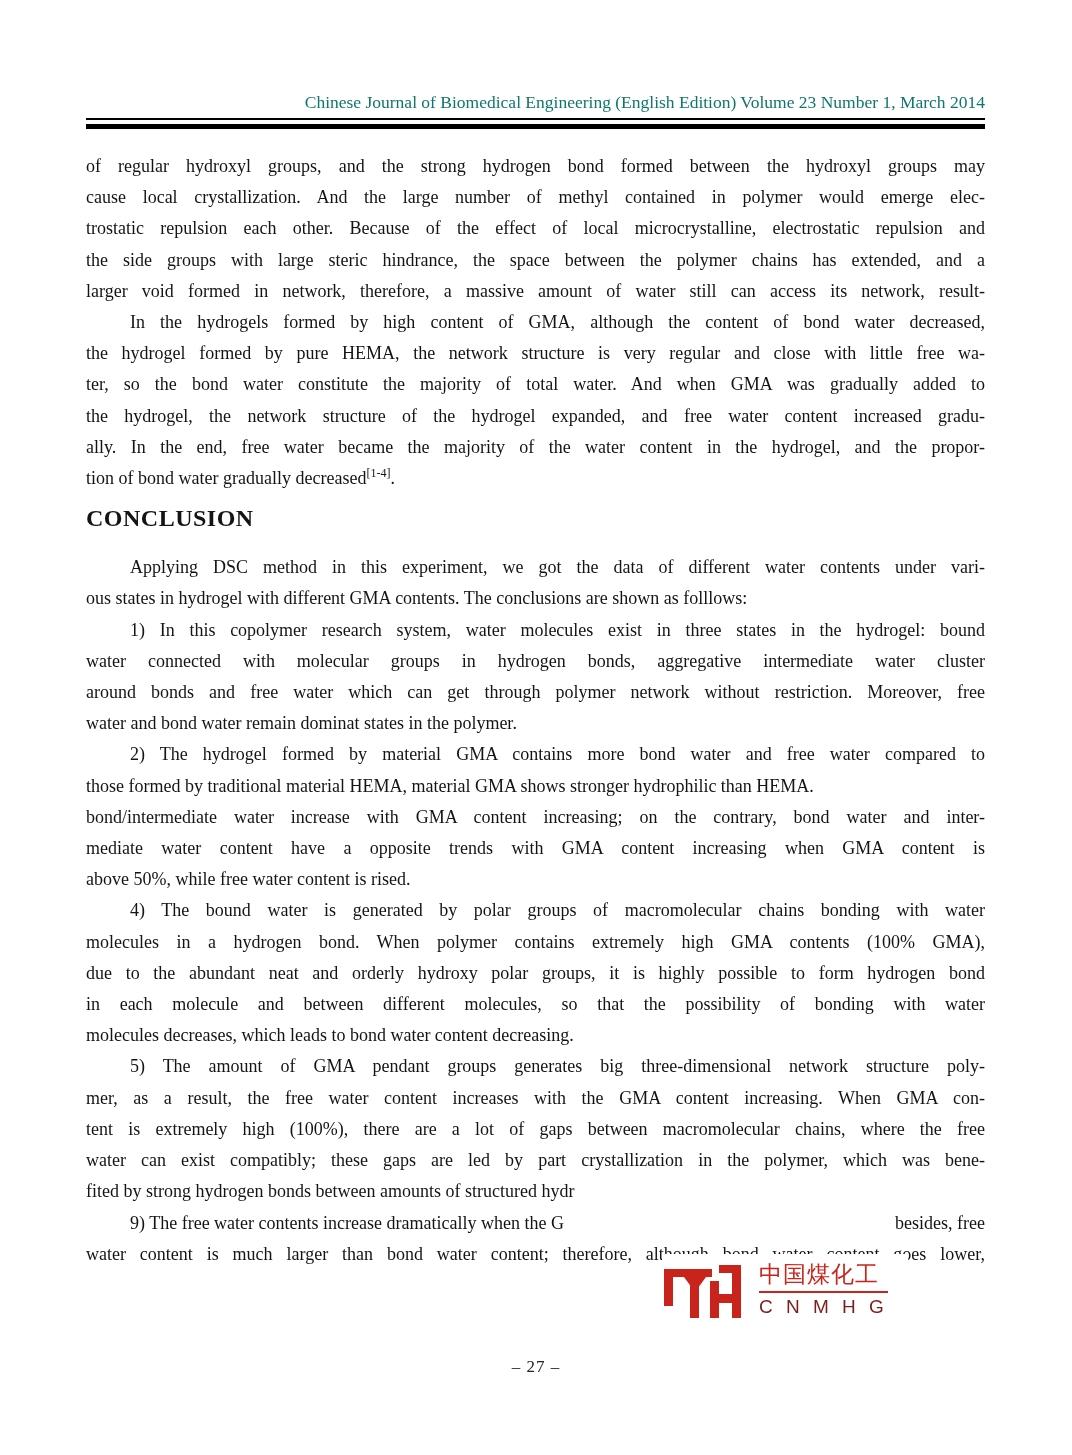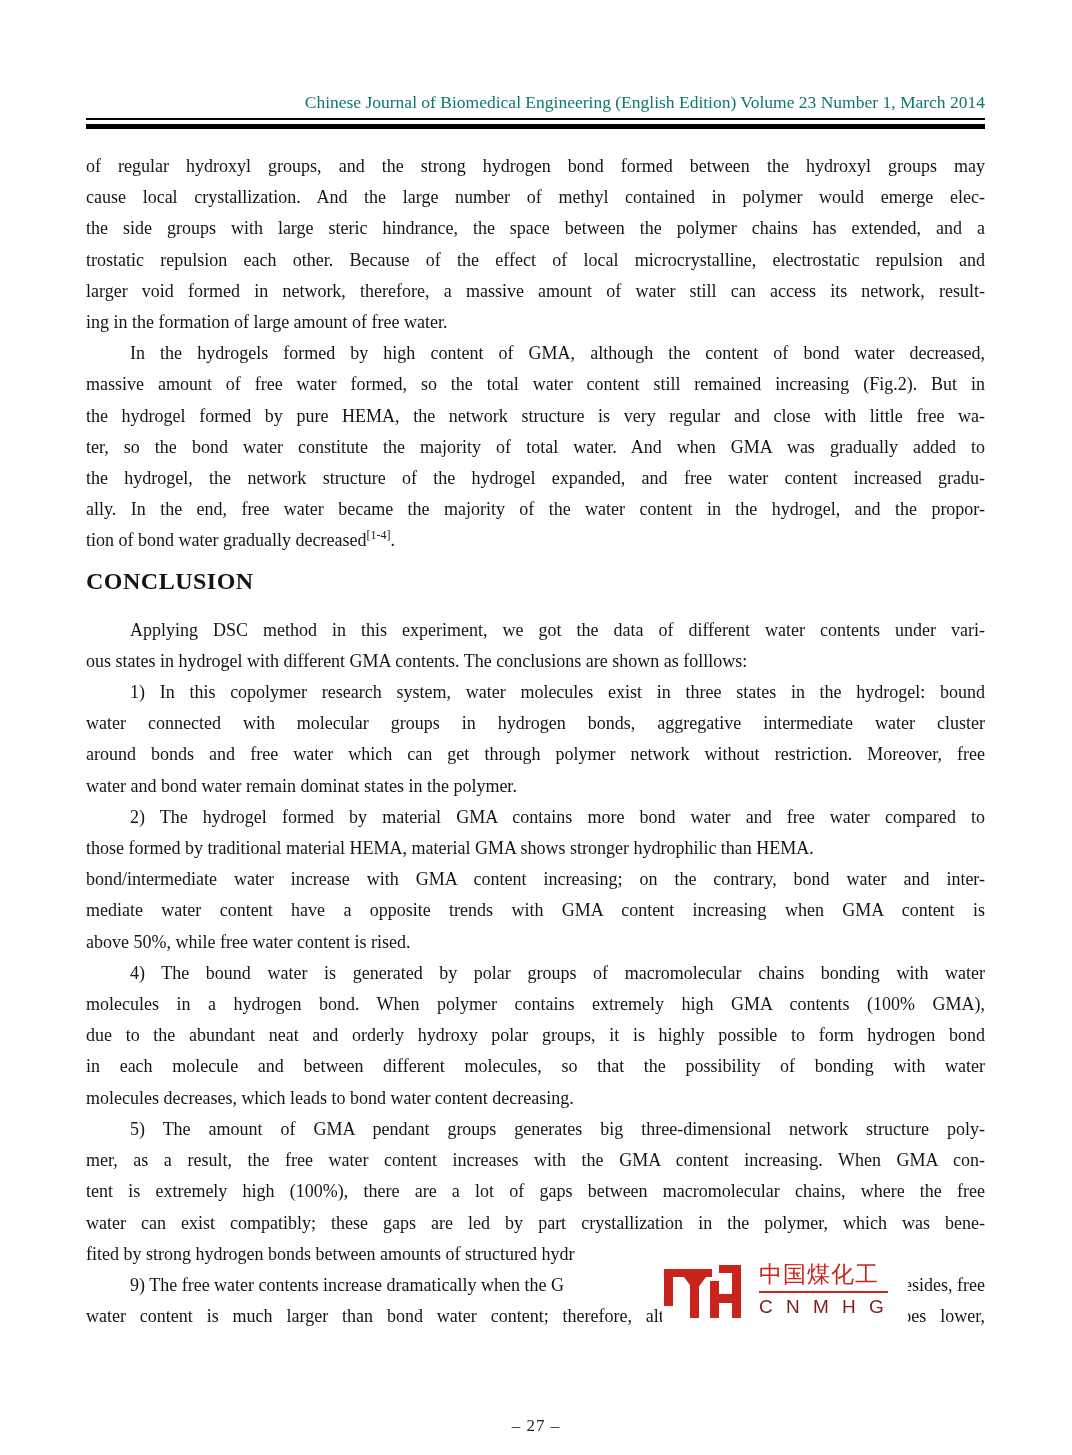--- a/index.html
+++ b/index.html
@@ -35,42 +35,40 @@
   .wm-cn {
     color:#c9241c; font-size:23px; line-height:27px; letter-spacing:1px;
     border-bottom:2px solid #c9241c; padding-bottom:3px;
     font-family:"DejaVu Sans", sans-serif; white-space:nowrap;
   }
   .wm-en {
     color:#7f1d1d; font-size:19px; line-height:22px; letter-spacing:4px;
     margin-top:3px; font-family:"Liberation Sans", sans-serif; white-space:nowrap;
   }
   .footer {
-    position:absolute; top:1416px; left:0; width:1072px;
+    position:absolute; top:1357px; left:0; width:1072px;
     text-align:center; font-size:17px; letter-spacing:1px; color:#222;
   }
 </style>
 </head>
 <body>
 
 <div class="page">
 
   <div class="journal-header">Chinese Journal of Biomedical Engineering (English Edition) Volume 23 Number 1, March 2014</div>
   <div class="rule-thin"></div>
   <div class="rule-thick"></div>
 
   <div class="article">
       <div class="line justify">of regular hydroxyl groups, and the strong hydrogen bond formed between the hydroxyl groups may</div>
       <div class="line justify">cause local crystallization. And the large number of methyl contained in polymer would emerge elec-</div>
+      <div class="line justify">trostatic repulsion each other. Because of the effect of local microcrystalline, electrostatic repulsion and</div>
       <div class="line justify">the side groups with large steric hindrance, the space between the polymer chains has extended, and a</div>
-      <div class="line justify">trostatic repulsion each other. Because of the effect of local microcrystalline, electrostatic repulsion and</div>
       <div class="line justify">larger void formed in network, therefore, a massive amount of water still can access its network, result-</div>
-      <div class="line">ing in the formation of large amount of free water.</div>
       <div class="line indent justify">In the hydrogels formed by high content of GMA, although the content of bond water decreased,</div>
-      <div class="line justify">massive amount of free water formed, so the total water content still remained increasing (Fig.2). But in</div>
       <div class="line justify">the hydrogel formed by pure HEMA, the network structure is very regular and close with little free wa-</div>
       <div class="line justify">ter, so the bond water constitute the majority of total water. And when GMA was gradually added to</div>
       <div class="line justify">the hydrogel, the network structure of the hydrogel expanded, and free water content increased gradu-</div>
       <div class="line justify">ally. In the end, free water became the majority of the water content in the hydrogel, and the propor-</div>
       <div class="line"><span>tion of bond water gradually decreased</span><span class="sup">[1-4]</span><span>.</span></div>
       <div class="heading">CONCLUSION</div>
       <div class="line indent justify">Applying DSC method in this experiment, we got the data of different water contents under vari-</div>
       <div class="line">ous states in hydrogel with different GMA contents. The conclusions are shown as folllows:</div>
       <div class="line indent justify">1) In this copolymer research system, water molecules exist in three states in the hydrogel: bound</div>
       <div class="line justify">water connected with molecular groups in hydrogen bonds, aggregative intermediate water cluster</div>

